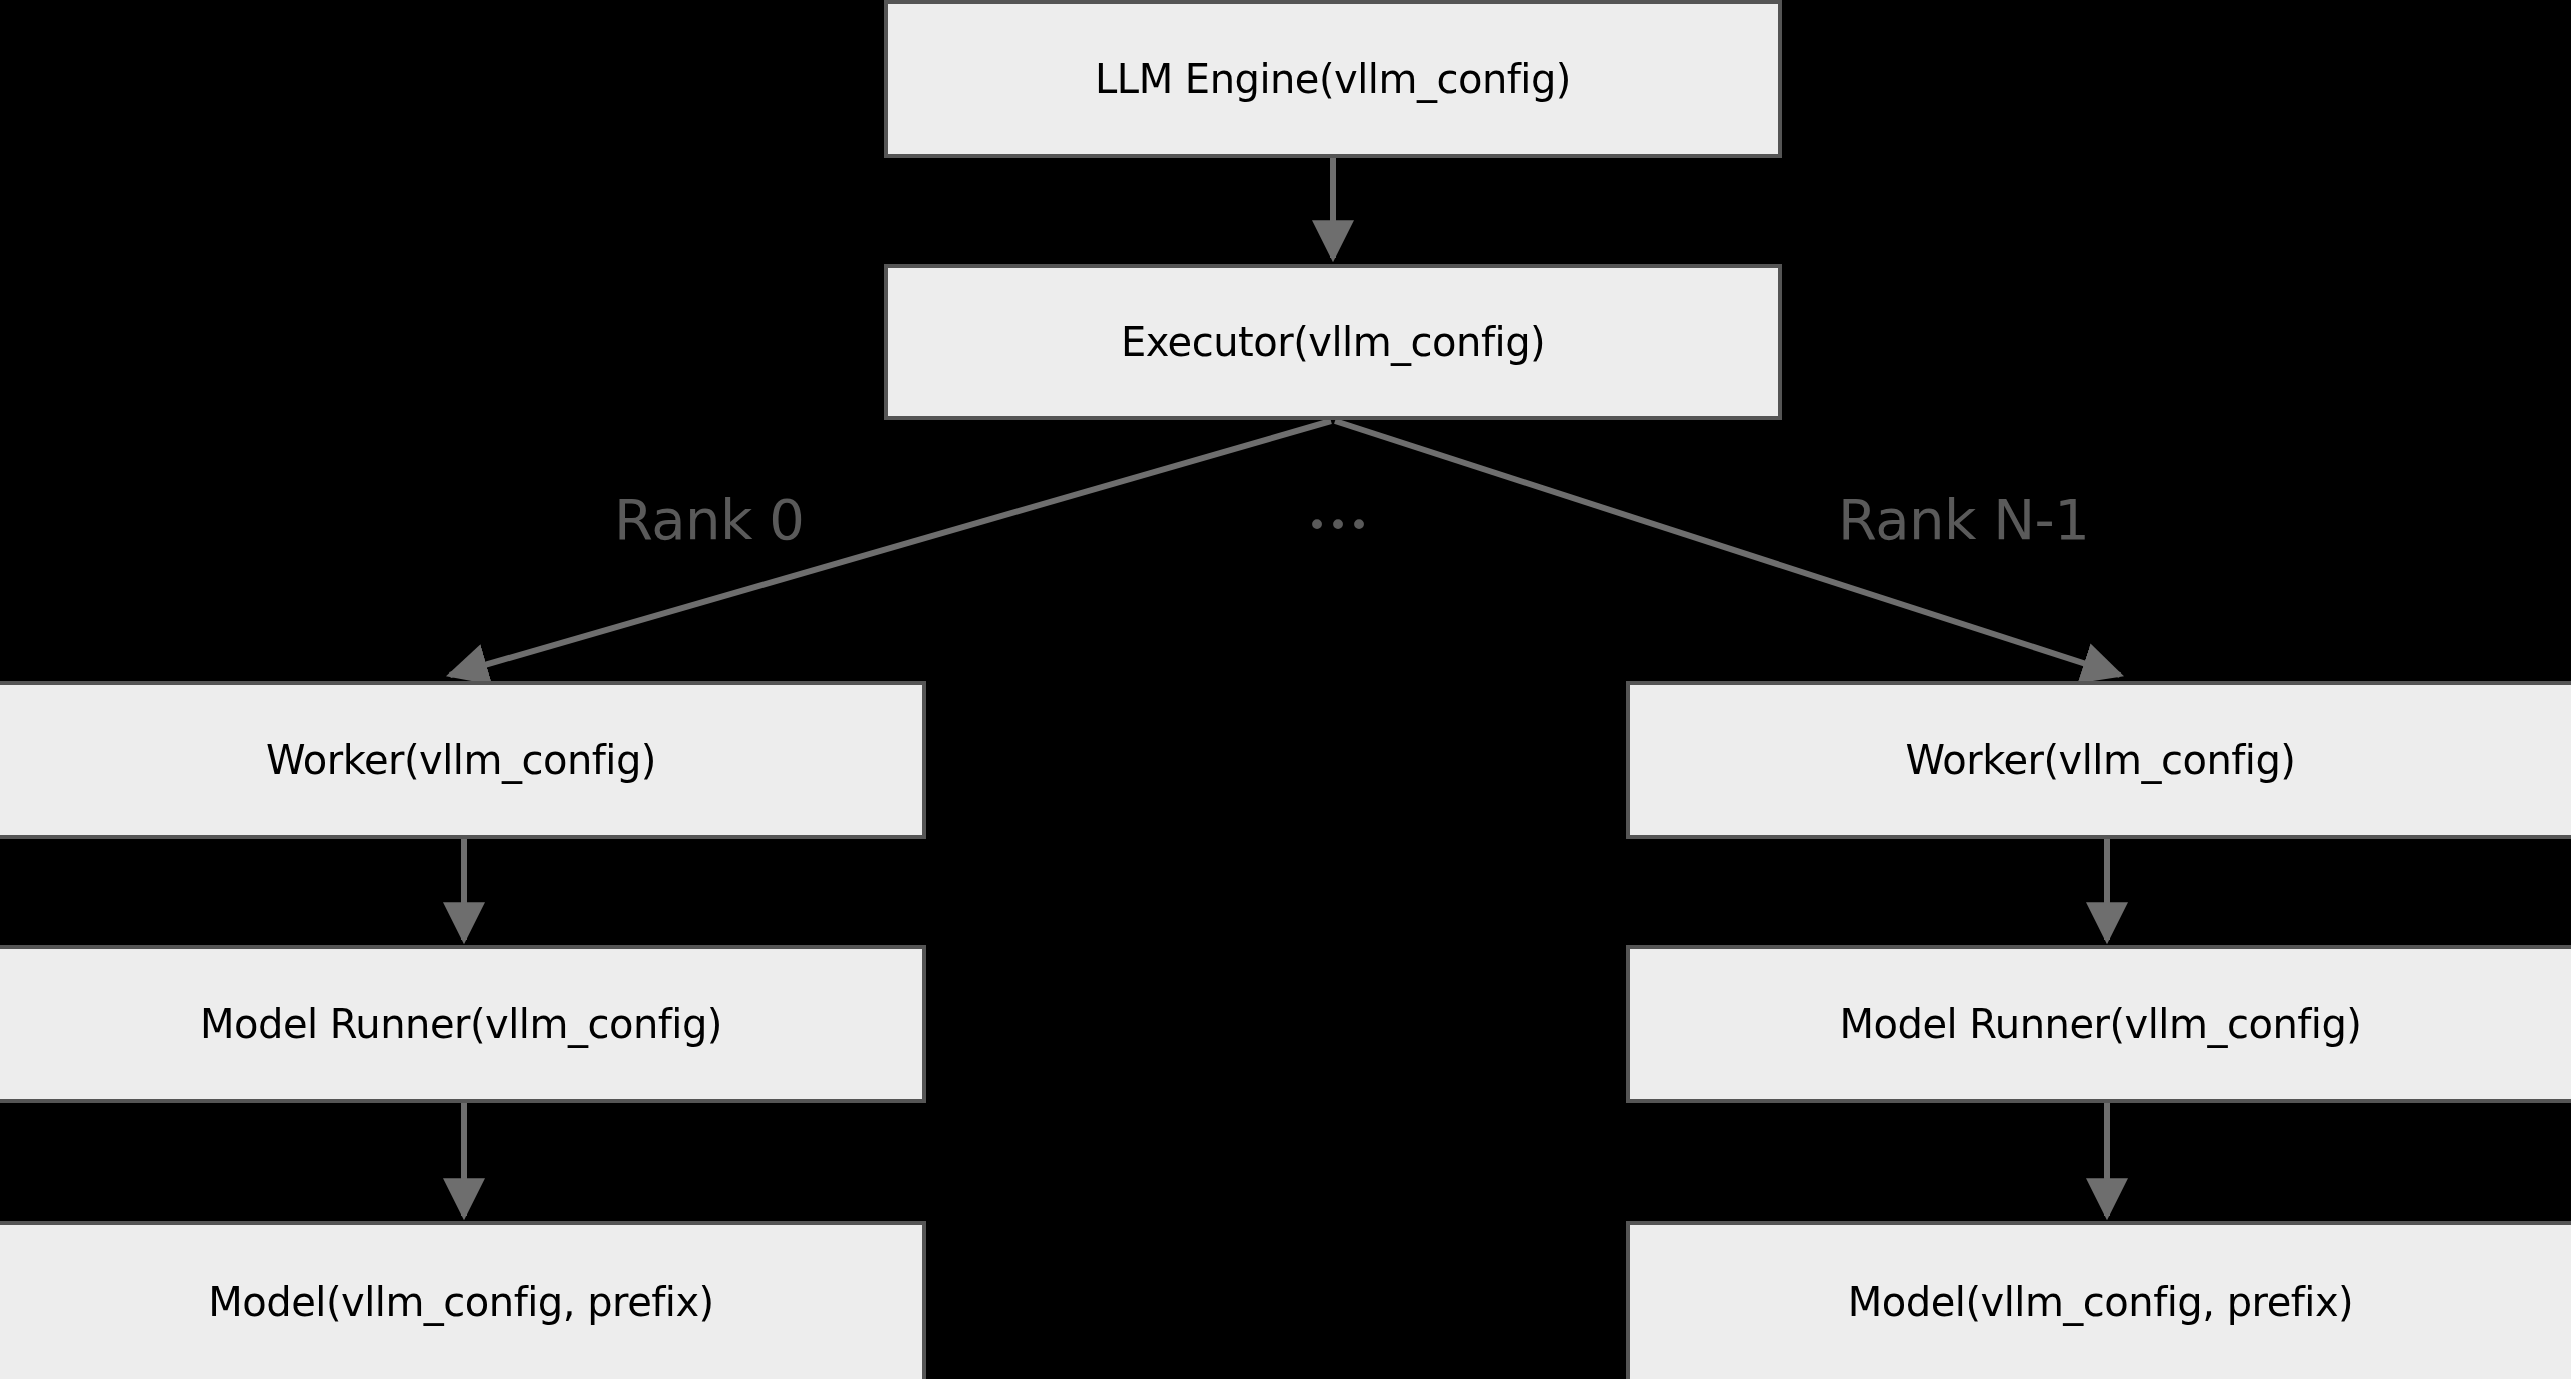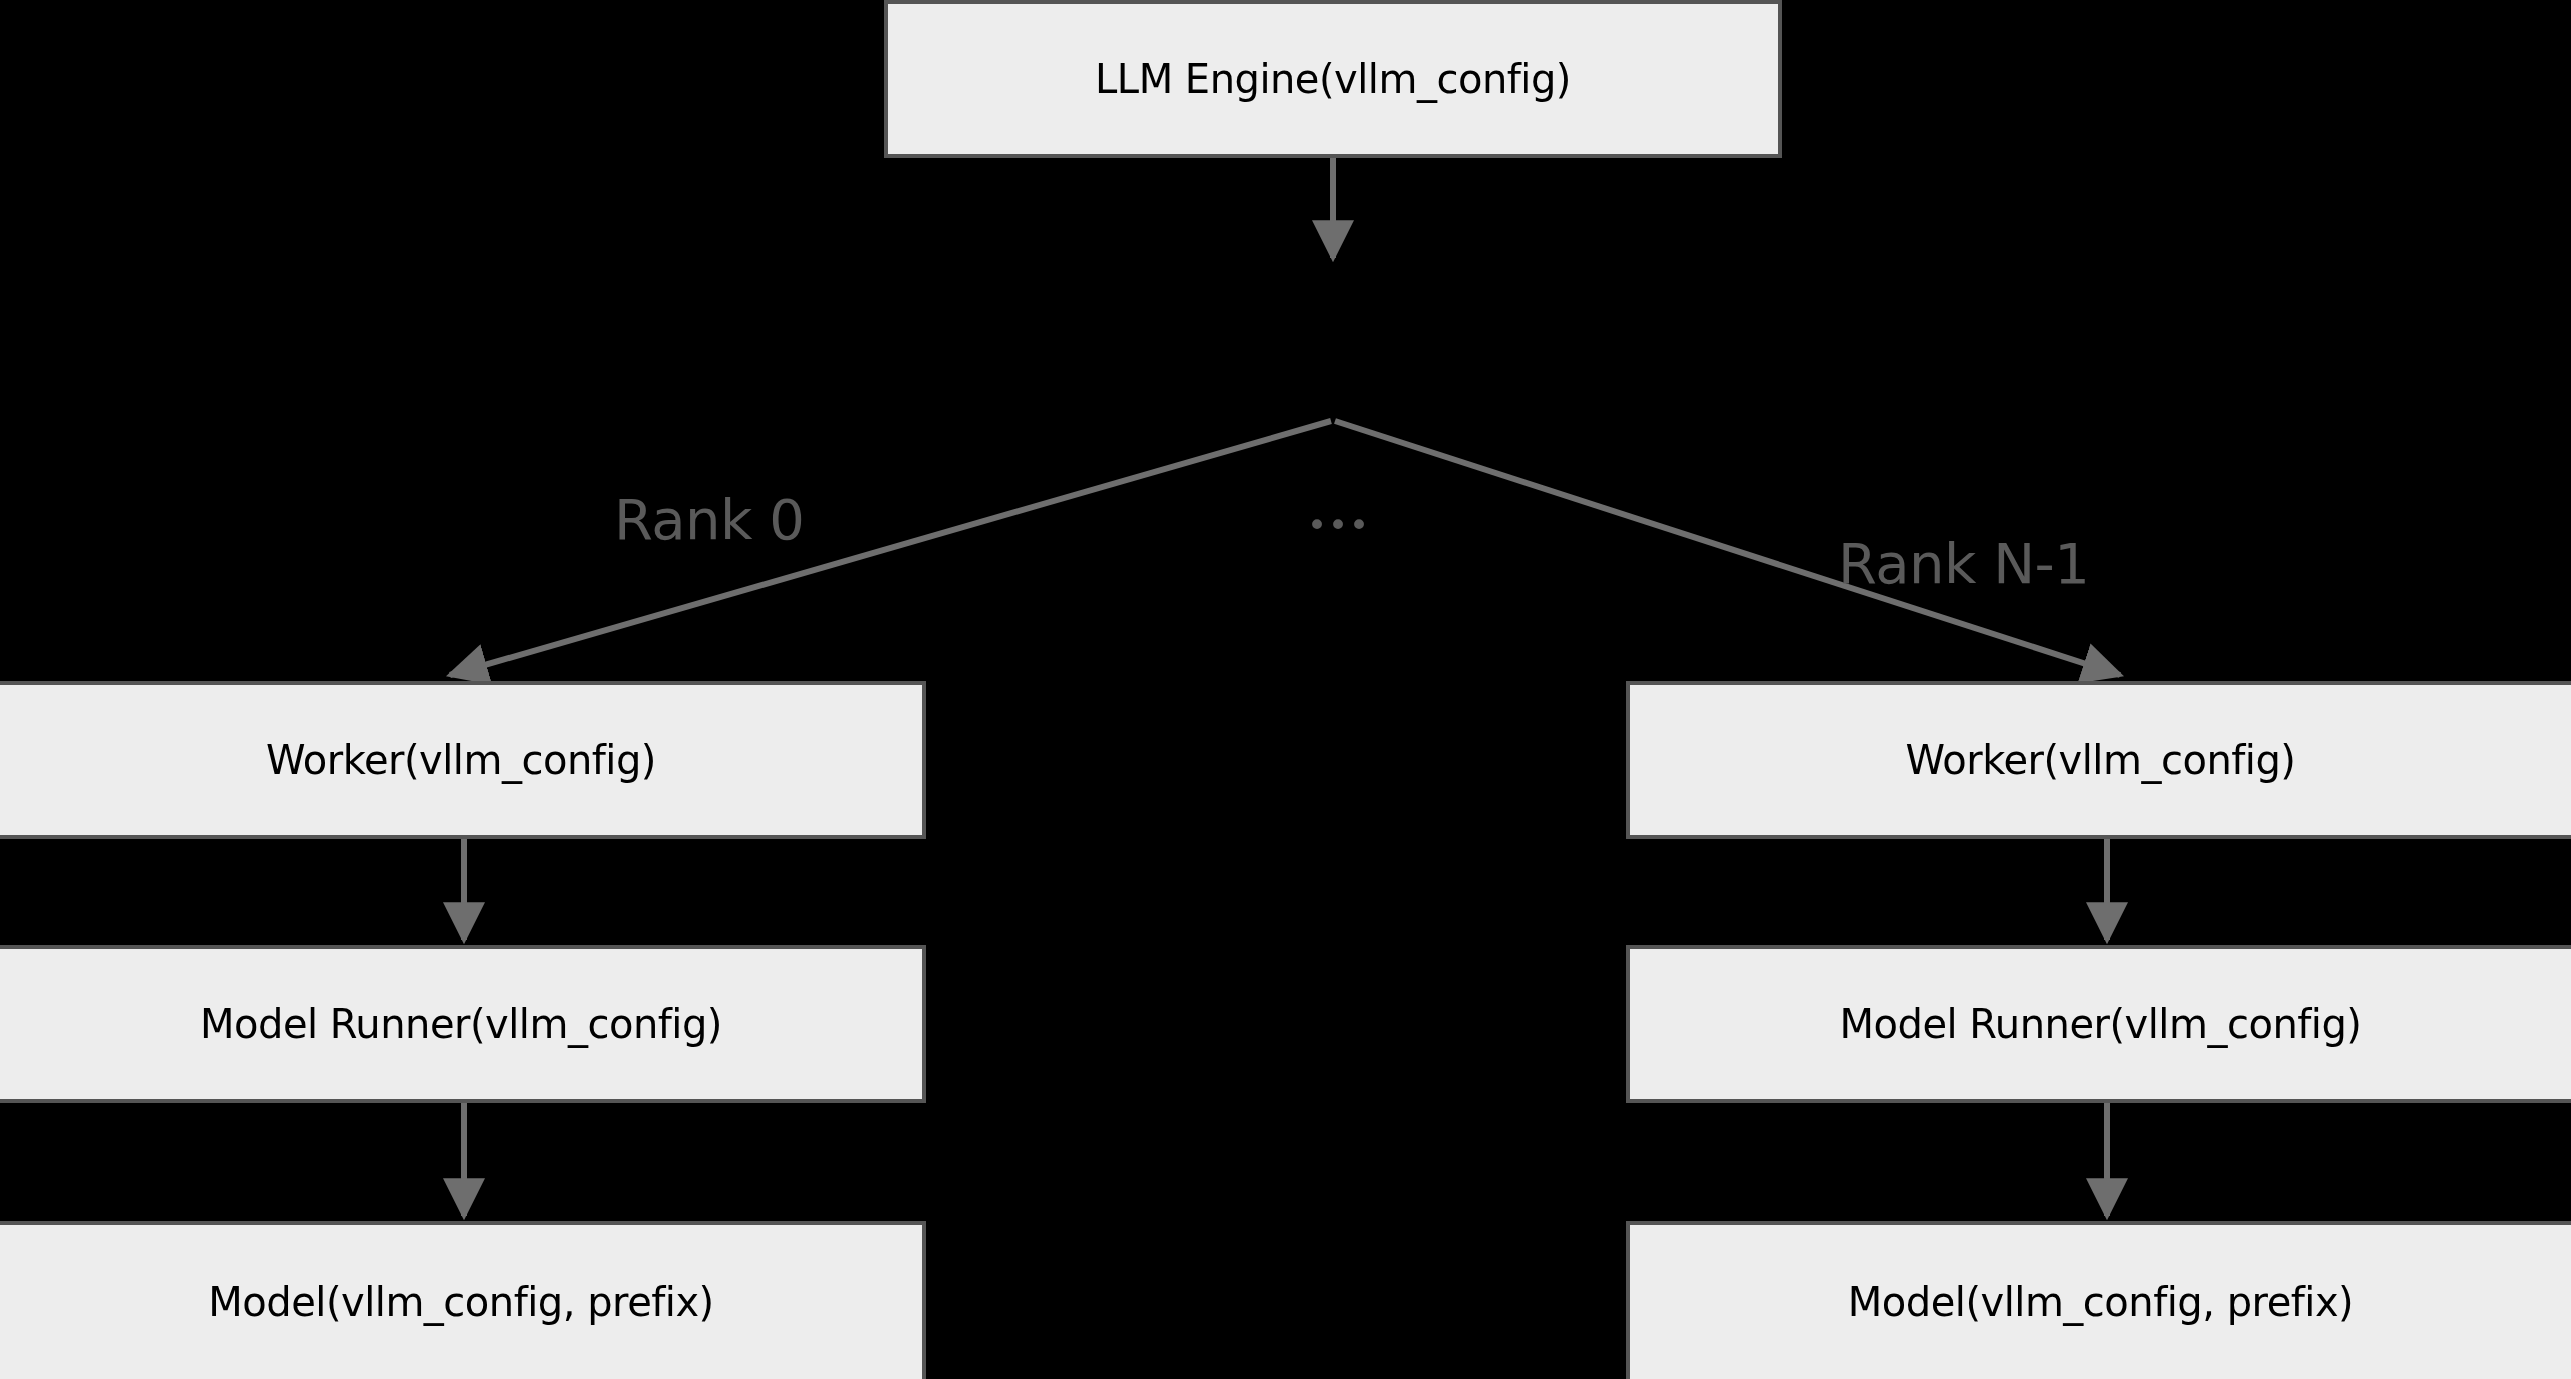--- a/index.html
+++ b/index.html
@@ -66,21 +66,21 @@
   #node-worker-0        { left: -4px;   top: 681px;  width: 930px; height: 158px; }
   #node-worker-n        { left: 1626px; top: 681px;  width: 949px; height: 158px; }
   #node-runner-0        { left: -4px;   top: 945px;  width: 930px; height: 158px; }
   #node-runner-n        { left: 1626px; top: 945px;  width: 949px; height: 158px; }
   #node-model-0         { left: -4px;   top: 1221px; width: 930px; height: 162px; }
   #node-model-n         { left: 1626px; top: 1221px; width: 949px; height: 162px; }
 
   
   #label-rank-0   { left: 614px;  top: 487px; }
   #label-ellipsis { left: 1307px; top: 505px; }
-  #label-rank-n   { left: 1838px; top: 487px; margin-top: 44px; }
+  #label-rank-n   { left: 1838px; top: 487px; }
 </style>
 </head>
 <body>
 
 <div id="diagram">
 
   <svg id="edges" viewBox="0 0 2571 1379" width="2571" height="1379" xmlns="http://www.w3.org/2000/svg">
     <defs>
       <marker id="arrowhead" viewBox="0 0 10 10" refX="9" refY="5" markerWidth="7" markerHeight="7" orient="auto-start-reverse">
         <path d="M 0 0 L 10 5 L 0 10 z" fill="#6e6e6e"></path>
@@ -97,20 +97,21 @@
 
     <line x1="2107" y1="839" x2="2107" y2="940" stroke="#6e6e6e" stroke-width="6" marker-end="url(#arrowhead)"></line>
 
     <line x1="464" y1="1103" x2="464" y2="1216" stroke="#6e6e6e" stroke-width="6" marker-end="url(#arrowhead)"></line>
 
     <line x1="2107" y1="1103" x2="2107" y2="1216" stroke="#6e6e6e" stroke-width="6" marker-end="url(#arrowhead)"></line>
   </svg>
 
   <div class="node" id="node-llm-engine">LLM Engine(vllm_config)</div>
 
+  <div class="node" id="node-executor">Executor(vllm_config)</div>
 
   <div class="node" id="node-worker-0">Worker(vllm_config)</div>
 
   <div class="node" id="node-worker-n">Worker(vllm_config)</div>
 
   <div class="node" id="node-runner-0">Model Runner(vllm_config)</div>
 
   <div class="node" id="node-runner-n">Model Runner(vllm_config)</div>
 
   <div class="node" id="node-model-0">Model(vllm_config, prefix)</div>

